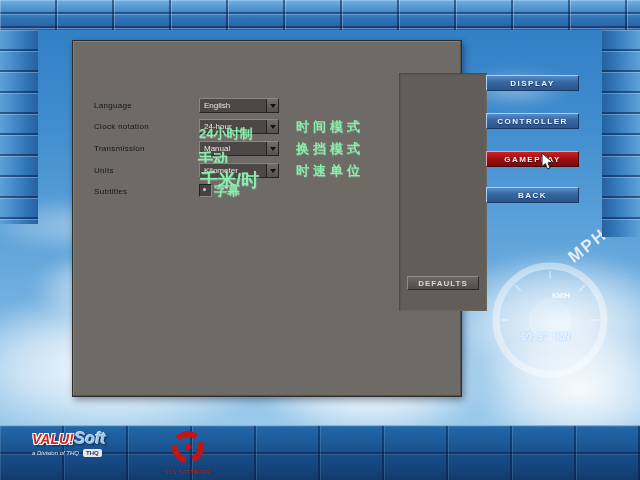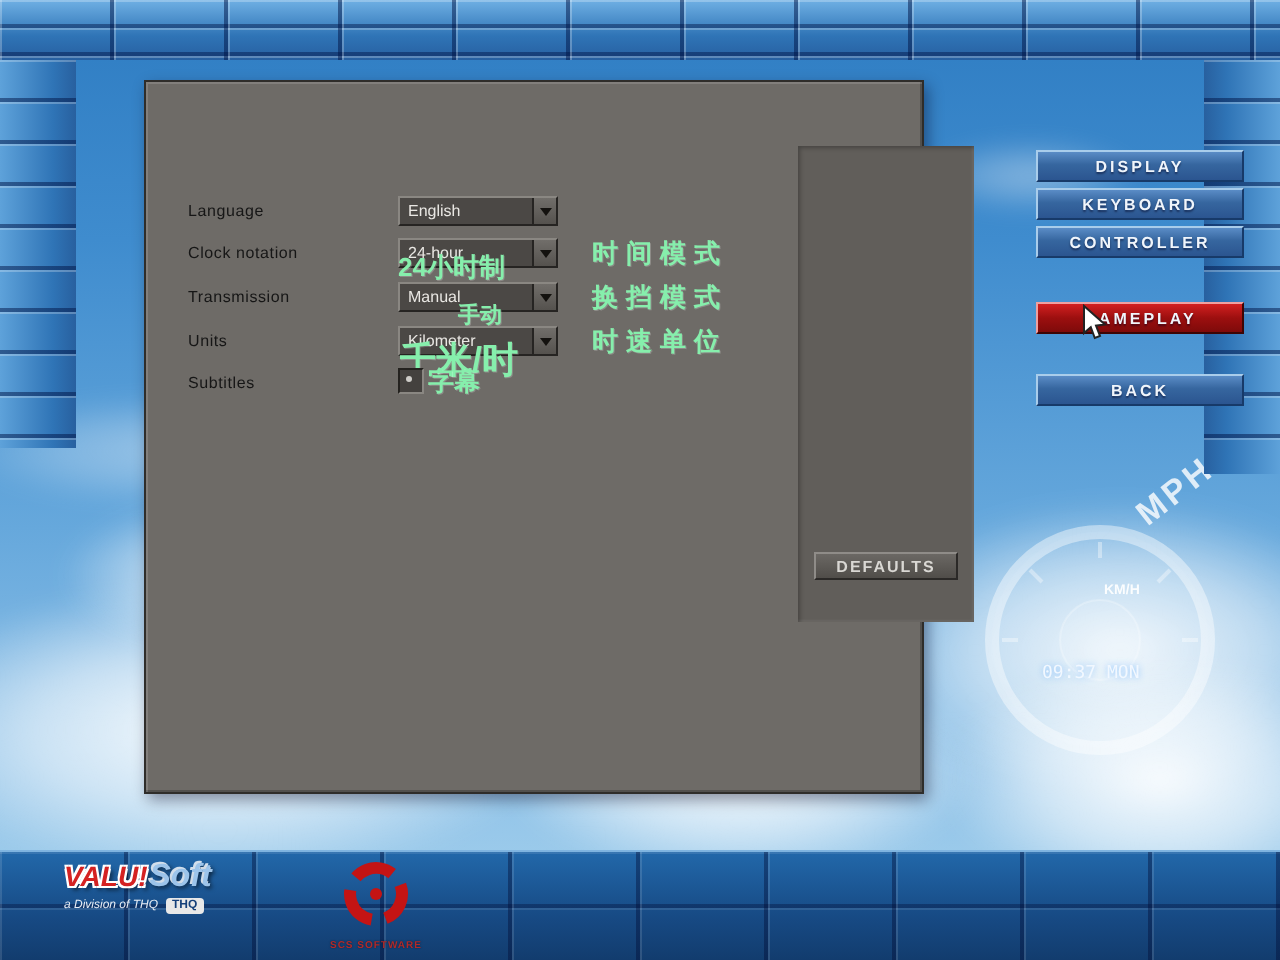--- a/index.html
+++ b/index.html
@@ -56,27 +56,27 @@
   .dd-val{flex:1;padding-left:4px;white-space:nowrap;overflow:hidden;}
   .dd-arrow{width:11px;align-self:stretch;background:linear-gradient(180deg,#716e6a,#55524e);
     border-left:1px solid #262422;display:flex;align-items:center;justify-content:center;}
   .dd-tri{width:0;height:0;border-left:3px solid transparent;border-right:3px solid transparent;border-top:4px solid #14120f;}
   .checkbox{position:absolute;left:126px;top:143px;width:11px;height:11px;background:#44413e;cursor:pointer;
     border:1px solid;border-color:#24221f #8a8782 #8a8782 #24221f;}
   .cb-dot{position:absolute;left:3px;top:3px;width:3px;height:3px;border-radius:50%;background:#cfcdc9;}
   .cjk{position:absolute;color:#86efac;font-weight:bold;text-shadow:.5px .5px 0 rgba(255,255,255,.22);white-space:nowrap;}
   .ov1{left:126px;top:84px;font-size:13px;}
   .cap1{left:223px;top:77px;font-size:13px;letter-spacing:4px;}
-  .ov2{left:125px;top:109px;font-size:11px;margin-left:31px;}
+  .ov2{left:125px;top:109px;font-size:15px;}
   .cap2{left:223px;top:99px;font-size:13px;letter-spacing:4px;}
   .ov3{left:127px;top:127px;font-size:18px;}
   .cap3{left:223px;top:121px;font-size:13px;letter-spacing:4px;}
   .ov4{left:141px;top:141px;font-size:13px;}
   
-  .menu-btn{position:absolute;left:518px;width:104px;height:16px;z-index:20;cursor:pointer;
+  .menu-btn{position:absolute;left:486px;width:93px;height:16px;z-index:20;cursor:pointer;
     background:linear-gradient(180deg,#5a8cc6 0%,#36669f 45%,#2b5590 100%);
     border:1px solid;border-color:#a9cdeb #173a69 #173a69 #a9cdeb;
     color:#f0f5fb;font:bold 8px "Liberation Sans",sans-serif;letter-spacing:1.5px;padding:0;
     text-shadow:0 1px 1px rgba(0,0,30,.5);}
   .mb0{top:75px}.mb1{top:94px}.mb2{top:113px}.mb3{top:132px}.mb4{top:151px}.mb5{top:187px}
   .menu-btn.active{background:linear-gradient(180deg,#d22020 0%,#9c0f0f 50%,#7e0a0a 100%);
     border-color:#efa0a0 #3d0505 #3d0505 #efa0a0;}
   
   .bottom-bar{position:absolute;left:0;top:425px;width:640px;height:55px;z-index:15;
     border-top:1px solid #7fb4e0;box-sizing:border-box;
@@ -179,21 +179,20 @@
     <span class="cjk cap3">时速单位</span>
 
     <span class="row-label rl4">Subtitles</span>
     <div class="checkbox">
       <span class="cb-dot"></span>
     </div>
     <span class="cjk ov4">字幕</span>
   </div>
 
   <button class="menu-btn mb0">DISPLAY</button>
-  <button class="menu-btn mb1">KEYBOARD</button>
   <button class="menu-btn mb2">CONTROLLER</button>
   <button class="menu-btn mb4 active">GAMEPLAY</button>
   <button class="menu-btn mb5">BACK</button>
 
   <div class="bottom-bar">
     <div class="valusoft">
       <div class="valu-line">
         <span class="valu-red">VALU</span><span class="valu-red">!</span><span class="valu-soft">Soft</span>
       </div>
       <div class="valu-tagline">

